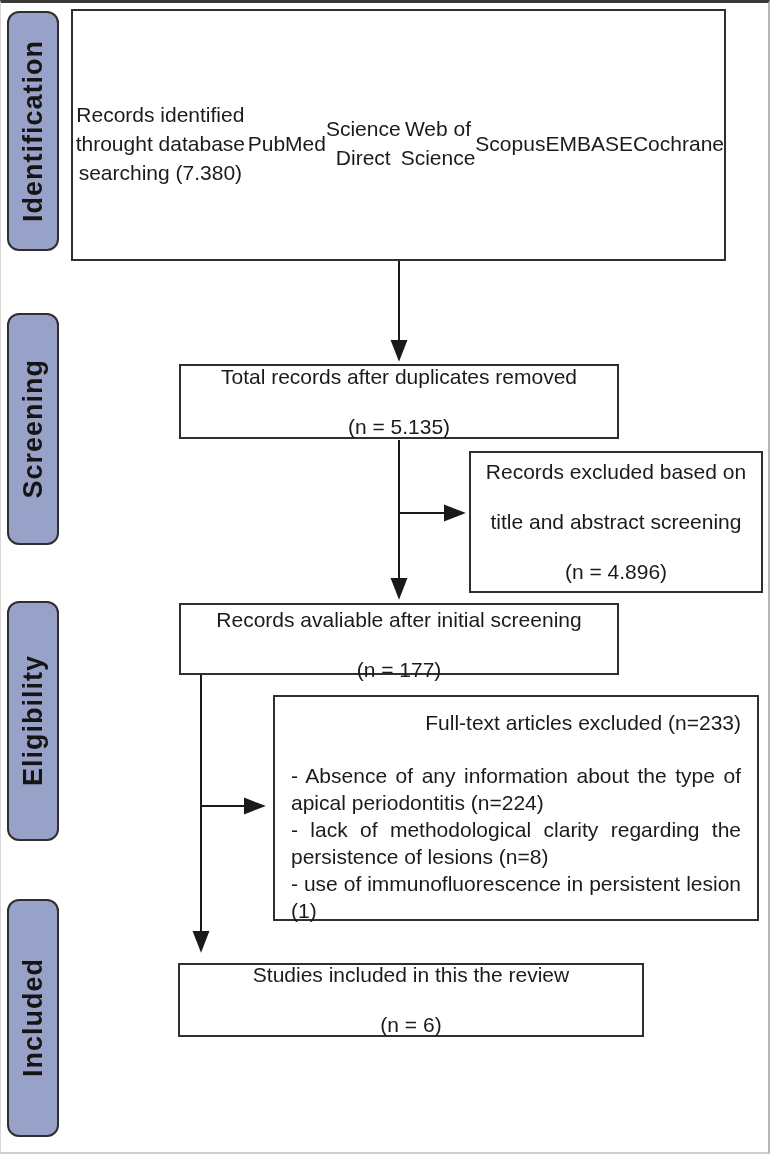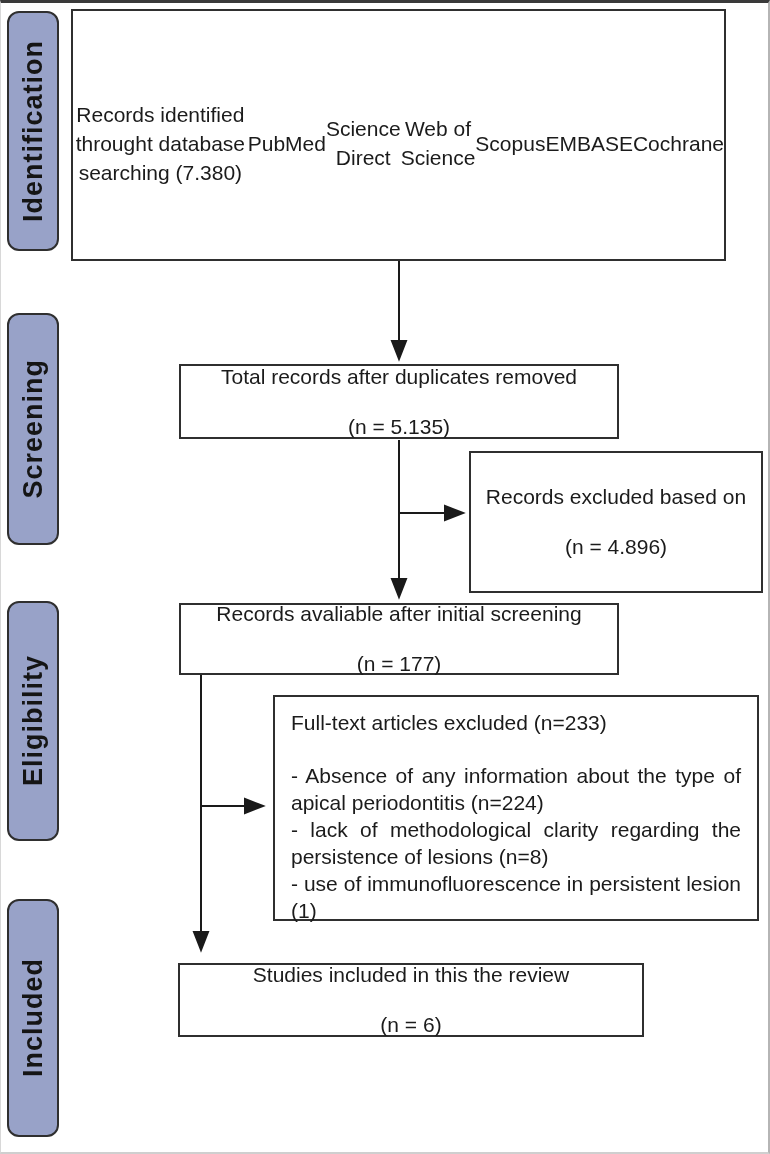--- a/index.html
+++ b/index.html
@@ -47,28 +47,28 @@
     font-size:21px;line-height:30px;gap:20px;
   }
   #box-identification{
     left:70px;top:6px;width:655px;height:252px;
     padding-top:16px;
     display:flex;flex-direction:row;align-items:center;
     text-align:center;font-size:21px;line-height:29px;
   }
   #box-duplicates{left:178px;top:361px;width:440px;height:75px;}
   #box-excluded-screening{left:468px;top:448px;width:294px;height:142px;}
-  #box-initial-screening{left:178px;top:600px;width:440px;height:72px;}
+  #box-initial-screening{left:178px;top:600px;width:440px;height:72px;justify-content:space-between;}
   #box-fulltext-excluded{
     left:272px;top:692px;width:486px;height:226px;
     padding:12px 16px 10px 16px;
     font-size:21px;line-height:27px;
   }
   #box-fulltext-excluded .ft-title{
-    text-align:left;
+    text-align:right;
     margin-bottom:26px;
   }
   #box-fulltext-excluded .reason{
     text-align:justify;
     text-justify:inter-word;
   }
   #box-included{left:177px;top:960px;width:466px;height:74px;}
   svg.arrows{position:absolute;left:0;top:0;pointer-events:none;}
 </style>
 </head>
@@ -99,20 +99,21 @@
     <div>Cochrane</div>
   </div>
 
   <div class="flowbox centerbox" id="box-duplicates">
     <div>Total records after duplicates removed</div>
     <div>(n = 5.135)</div>
   </div>
 
   <div class="flowbox centerbox" id="box-excluded-screening">
     <div>Records excluded based on</div>
+    <div>title and abstract screening</div>
     <div>(n = 4.896)</div>
   </div>
 
   <div class="flowbox centerbox" id="box-initial-screening">
     <div>Records avaliable after initial screening</div>
     <div>(n = 177)</div>
   </div>
 
   <div class="flowbox" id="box-fulltext-excluded">
     <div class="ft-title">Full-text articles excluded (n=233)</div>

